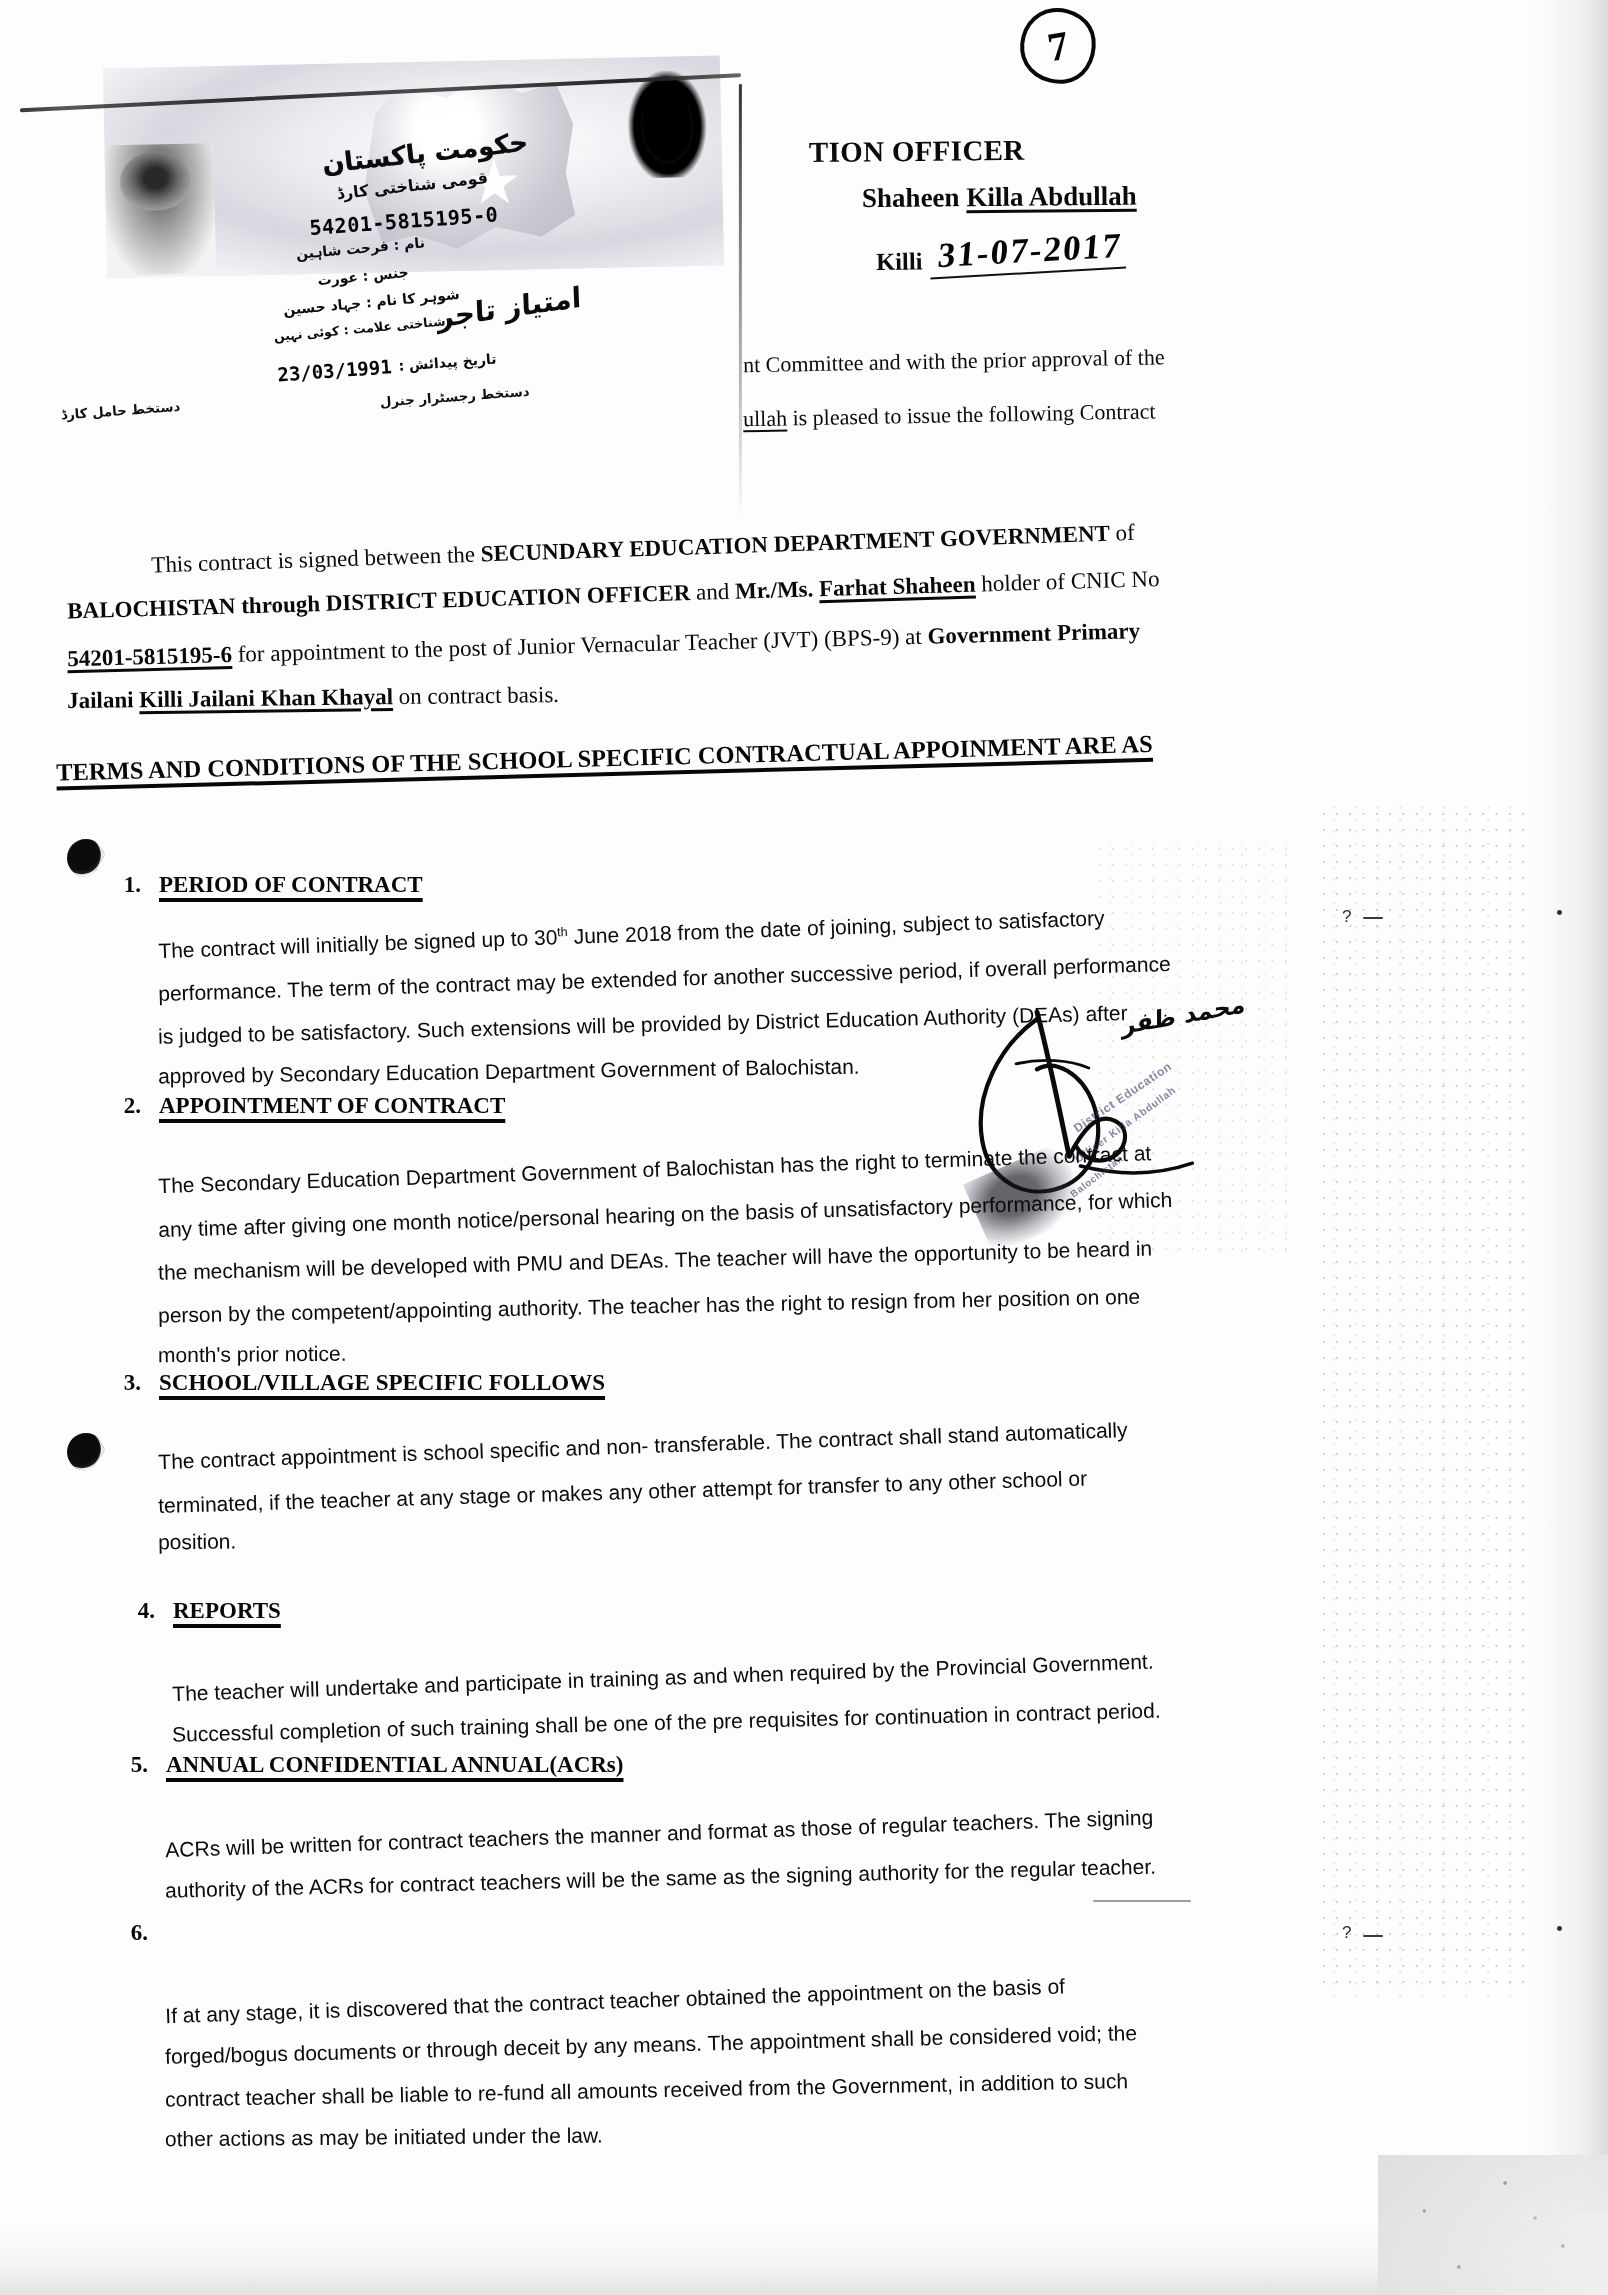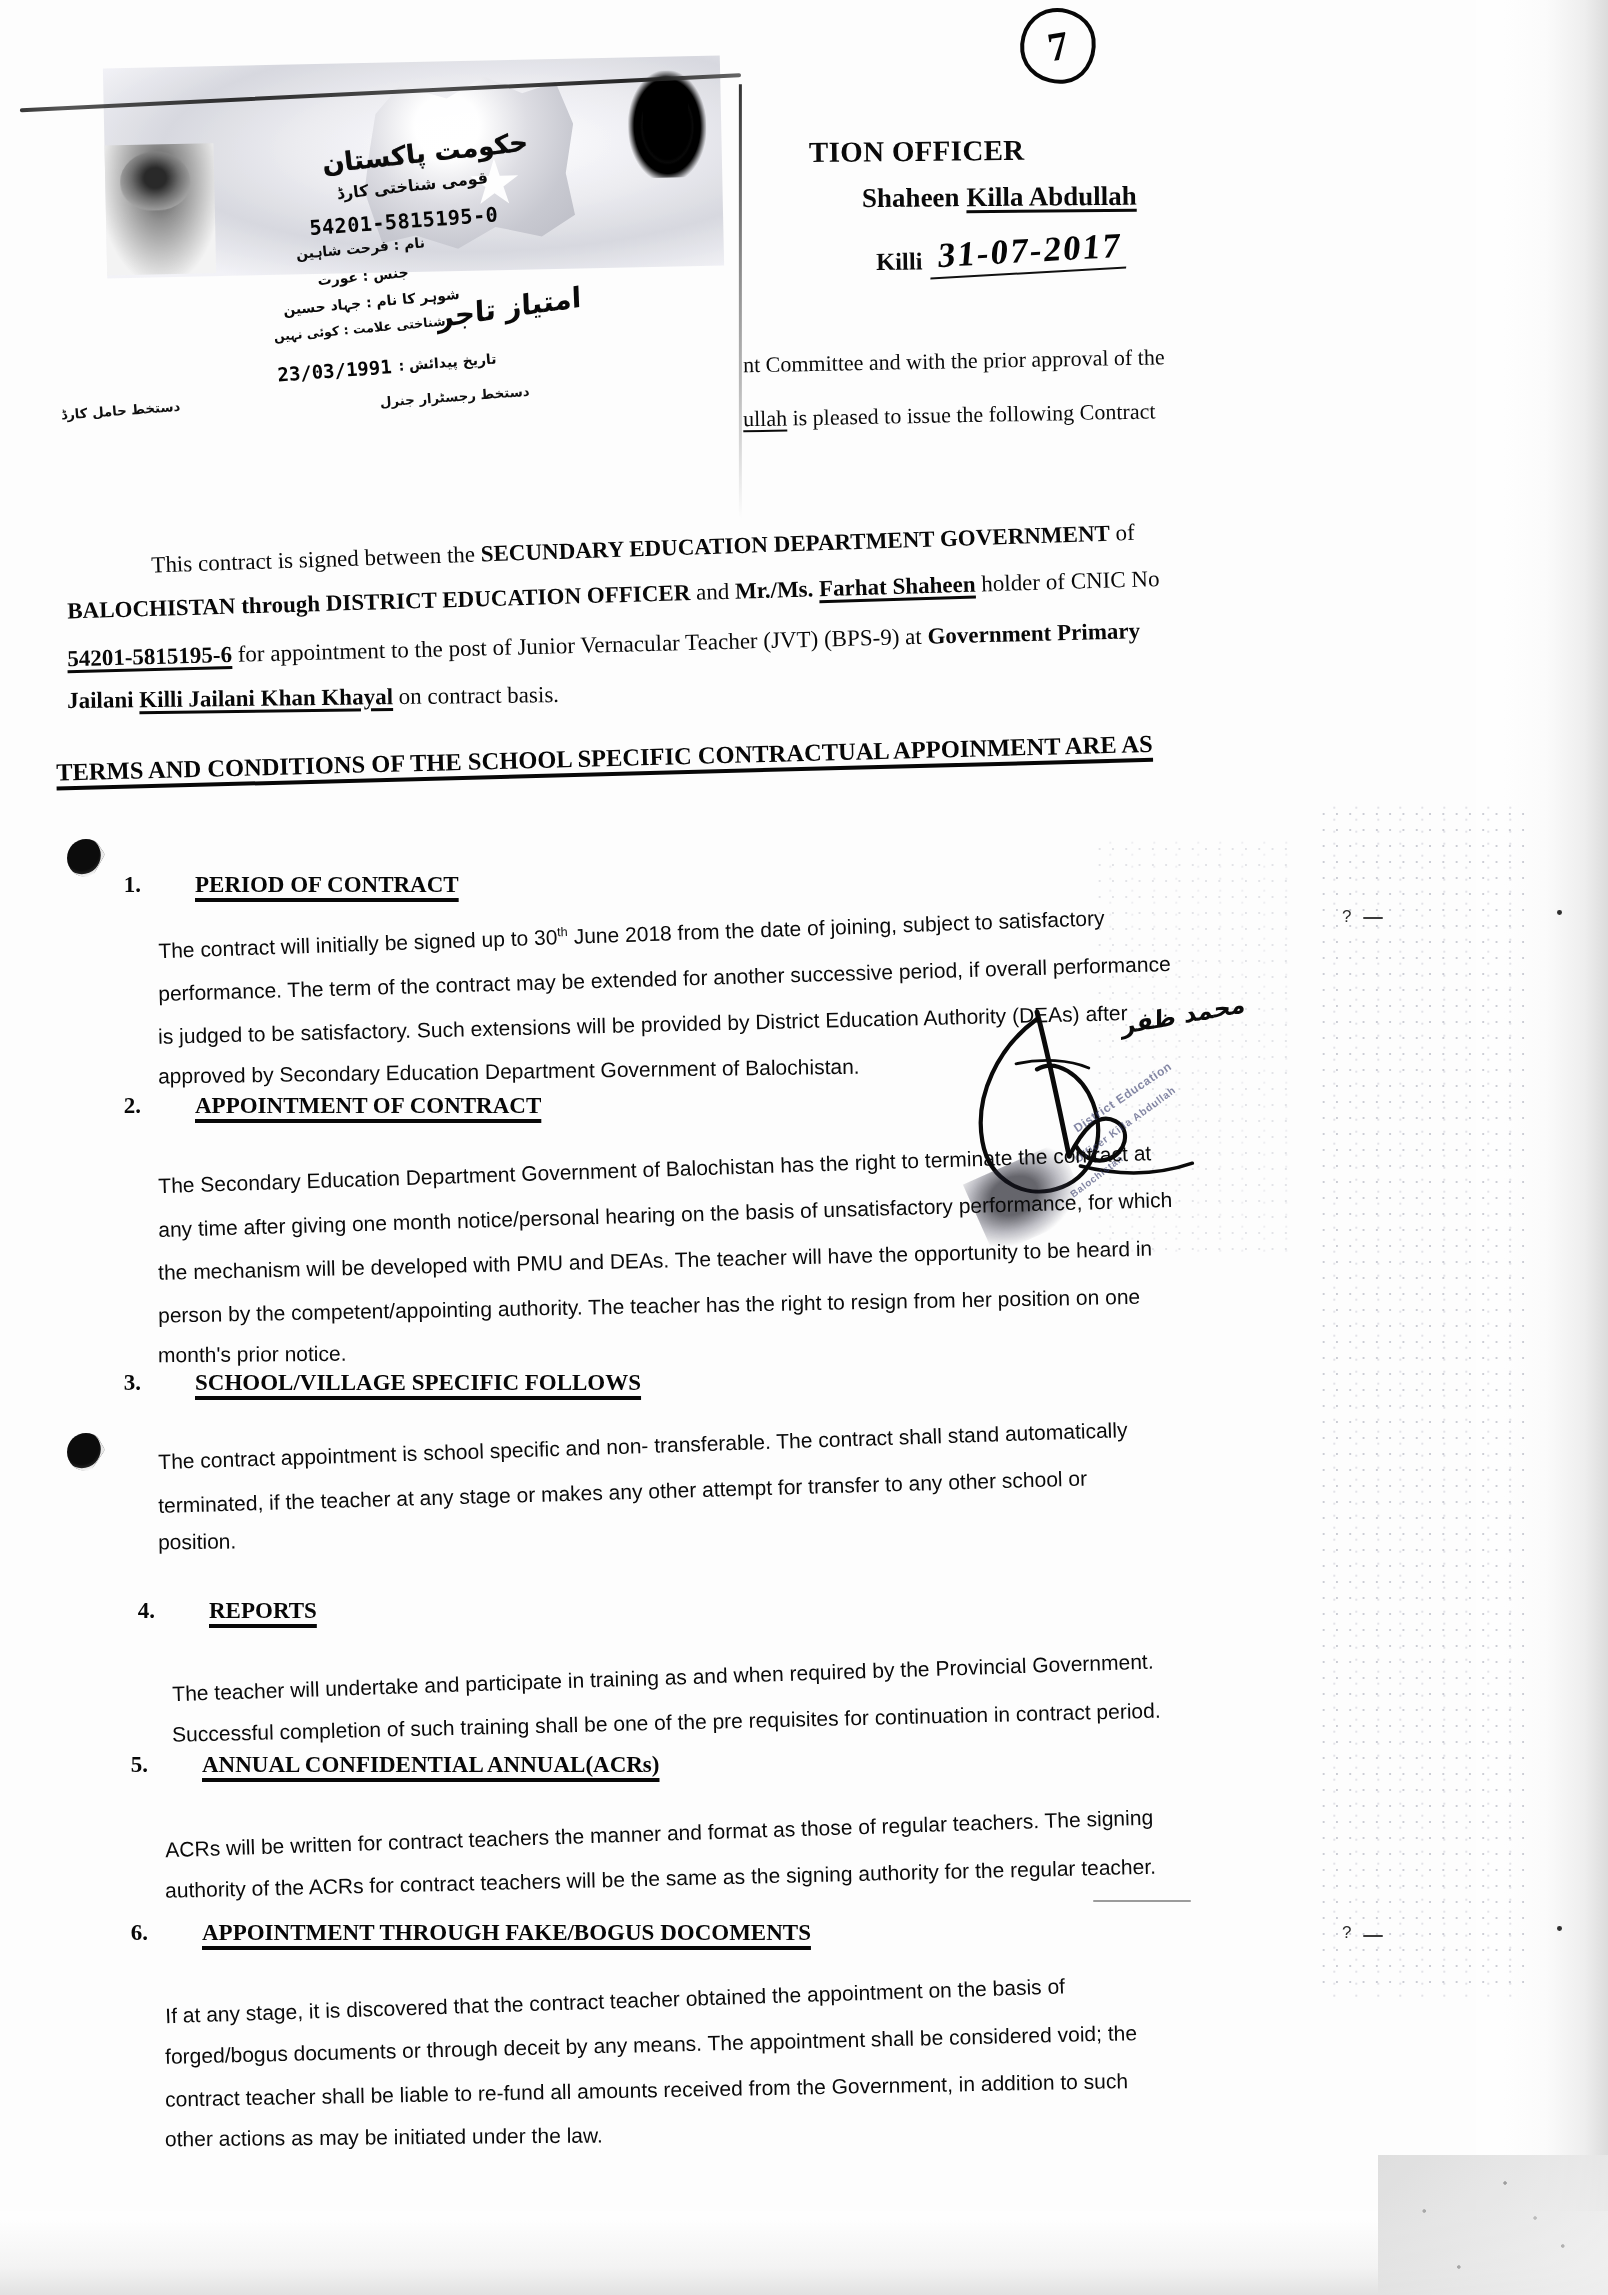--- a/index.html
+++ b/index.html
@@ -313,21 +313,20 @@
   .sec-num {
     font-size: 23px; font-weight: 700; color: #080808;
     min-width: 29px; text-align: right;
   }
   .sec-title {
     font-size: 23px; font-weight: 700; color: #080808;
     text-decoration: underline;
     text-underline-offset: 5.6px;
     text-decoration-thickness: 3.5px;
     white-space: nowrap;
-    margin-left: 36px;
   }
   .sec-body {
     margin-top: 21px;
     margin-left: 46px;
     font-family: "Liberation Sans", sans-serif;
     color: #0a0a0a;
   }
   .sline {
     font-size: 21px;
     line-height: 1;
@@ -563,21 +562,20 @@
     </div>
     <div class="sec-body" style="margin-top:41px">
       <div class="sline skG">ACRs will be written for contract teachers the manner and format as those of regular teachers. The signing</div>
       <div class="sline skC">authority of the ACRs for contract teachers will be the same as the signing authority for the regular teacher.</div>
     </div>
   </div>
 
   <div class="section" style="left:119px; top:1920px;">
     <div class="sec-head">
       <span class="sec-num">6.</span>
-      <span class="sec-title">APPOINTMENT THROUGH FAKE/BOGUS DOCOMENTS</span>
     </div>
     <div class="sec-body" style="margin-top:39px">
       <div class="sline skG">If at any stage, it is discovered that the contract teacher obtained the appointment on the basis of</div>
       <div class="sline skC">forged/bogus documents or through deceit by any means. The appointment shall be considered void; the</div>
       <div class="sline skD">contract teacher shall be liable to re-fund all amounts received from the Government, in addition to such</div>
       <div class="sline skF">other actions as may be initiated under the law.</div>
     </div>
   </div>
 
   <div class="margin-tick" style="left:1342px; top:907px;">?</div>

